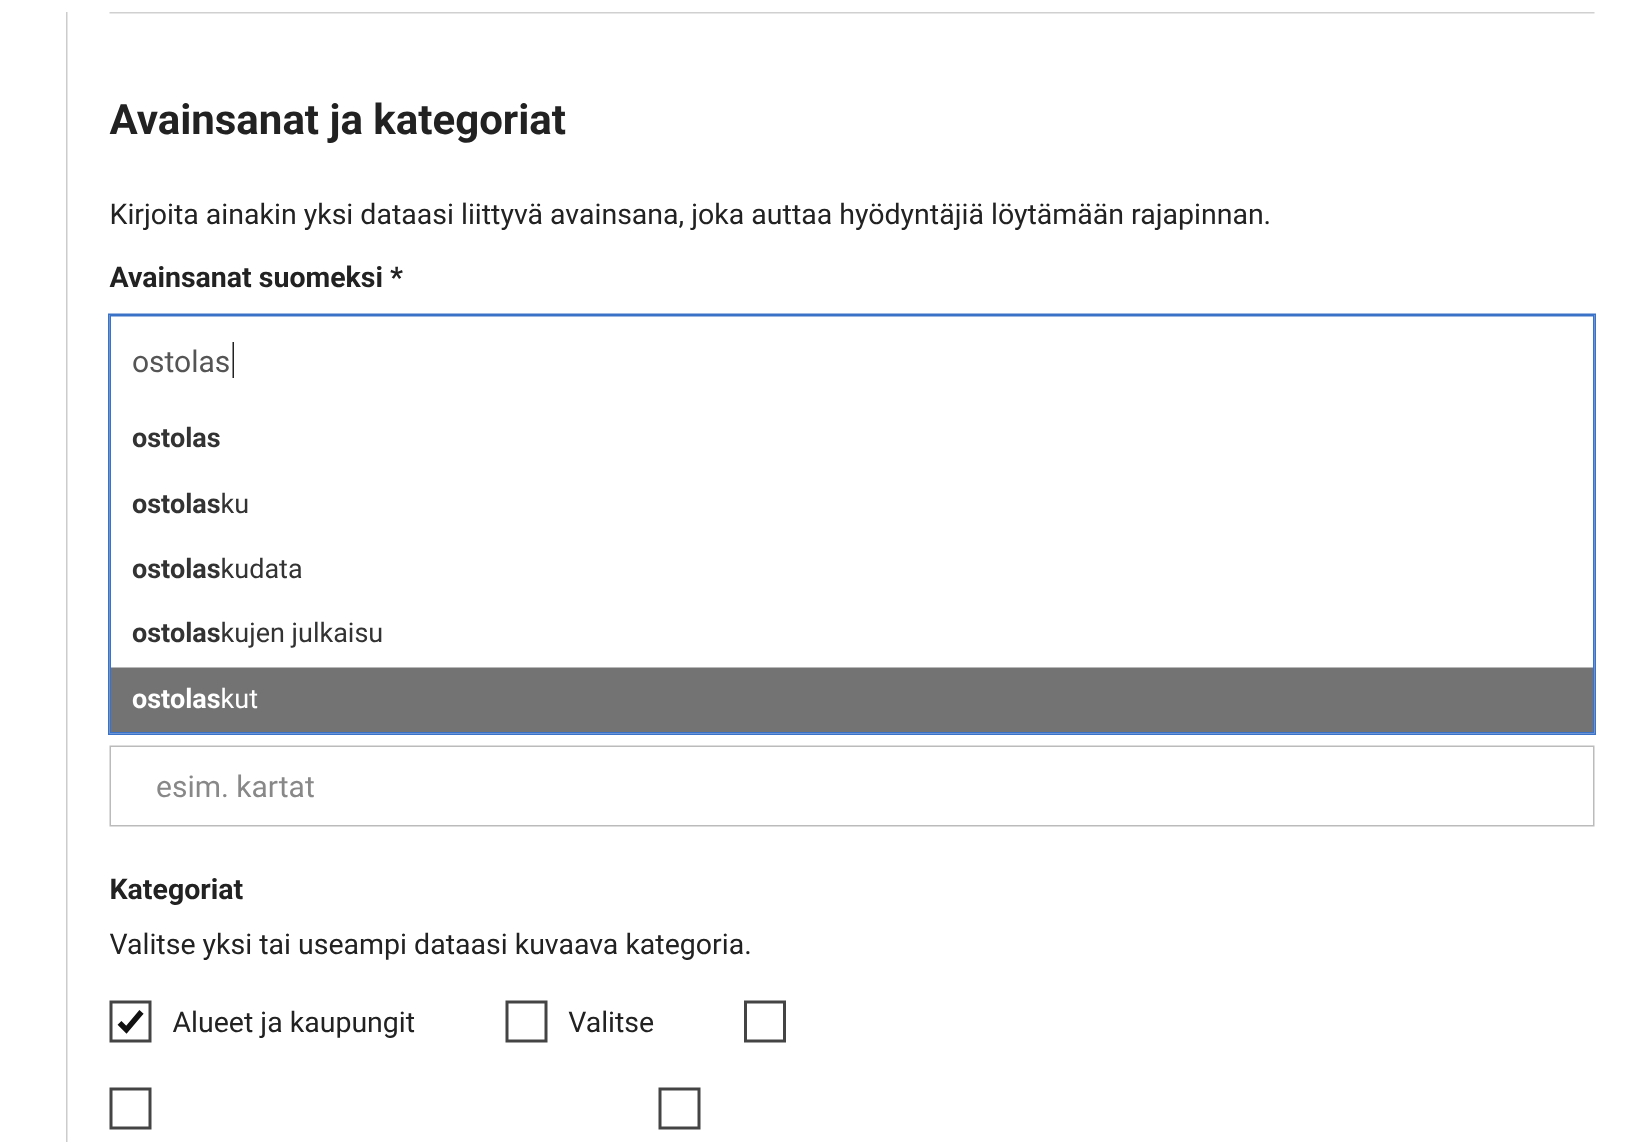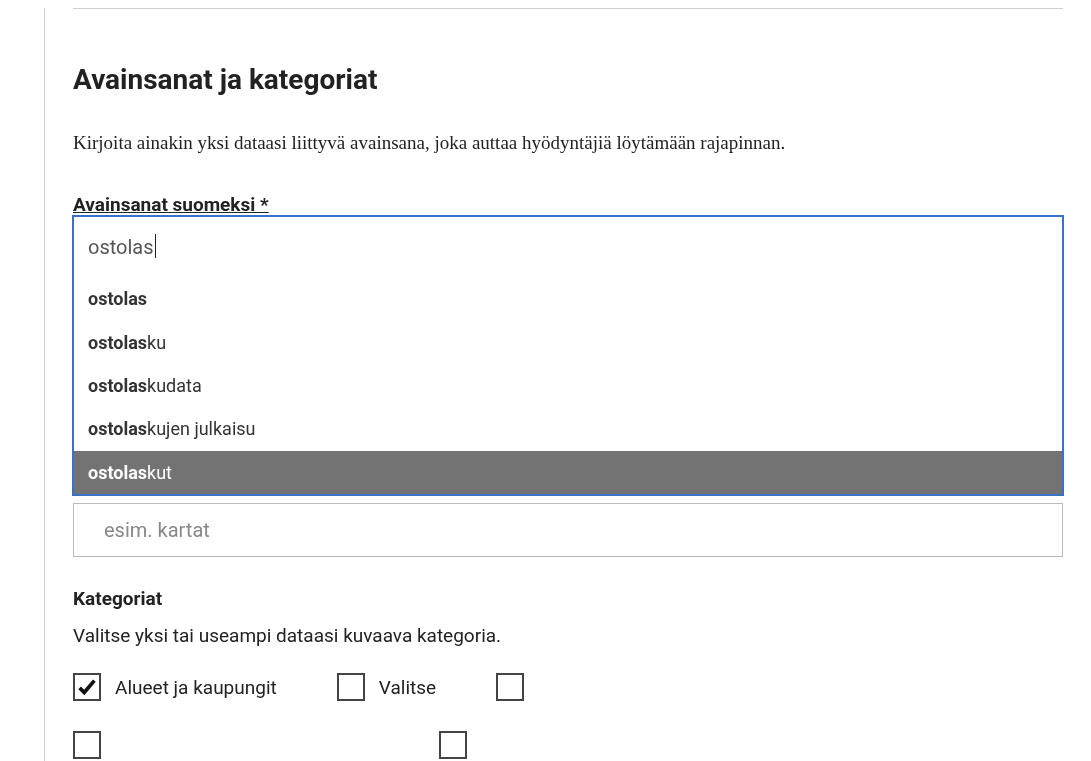--- a/index.html
+++ b/index.html
@@ -26,31 +26,30 @@
       font-size: 28px;
       font-weight: 700;
       margin-top: 54px;
       color: #222;
     }
     .section-desc {
       font-size: 19px;
       margin-top: 34px;
       color: #222;
       line-height: 1.4;
-      font-family: Liberation Serif, serif;
     }
     .field-label {
       font-size: 19px;
       font-weight: 700;
-      margin-top: 36px;
+      margin-top: 16px;
       color: #222;
-      text-decoration: underline;
     }
     .combo-wrap {
       position: relative;
+      margin-top: 14px;
     }
     .combo {
       border: 1px solid #3a72c8;
       outline: 1px solid #3a72c8;
       background: #fff;
       width: 100%;
     }
     .combo-input {
       width: 100%;
       border: none;

